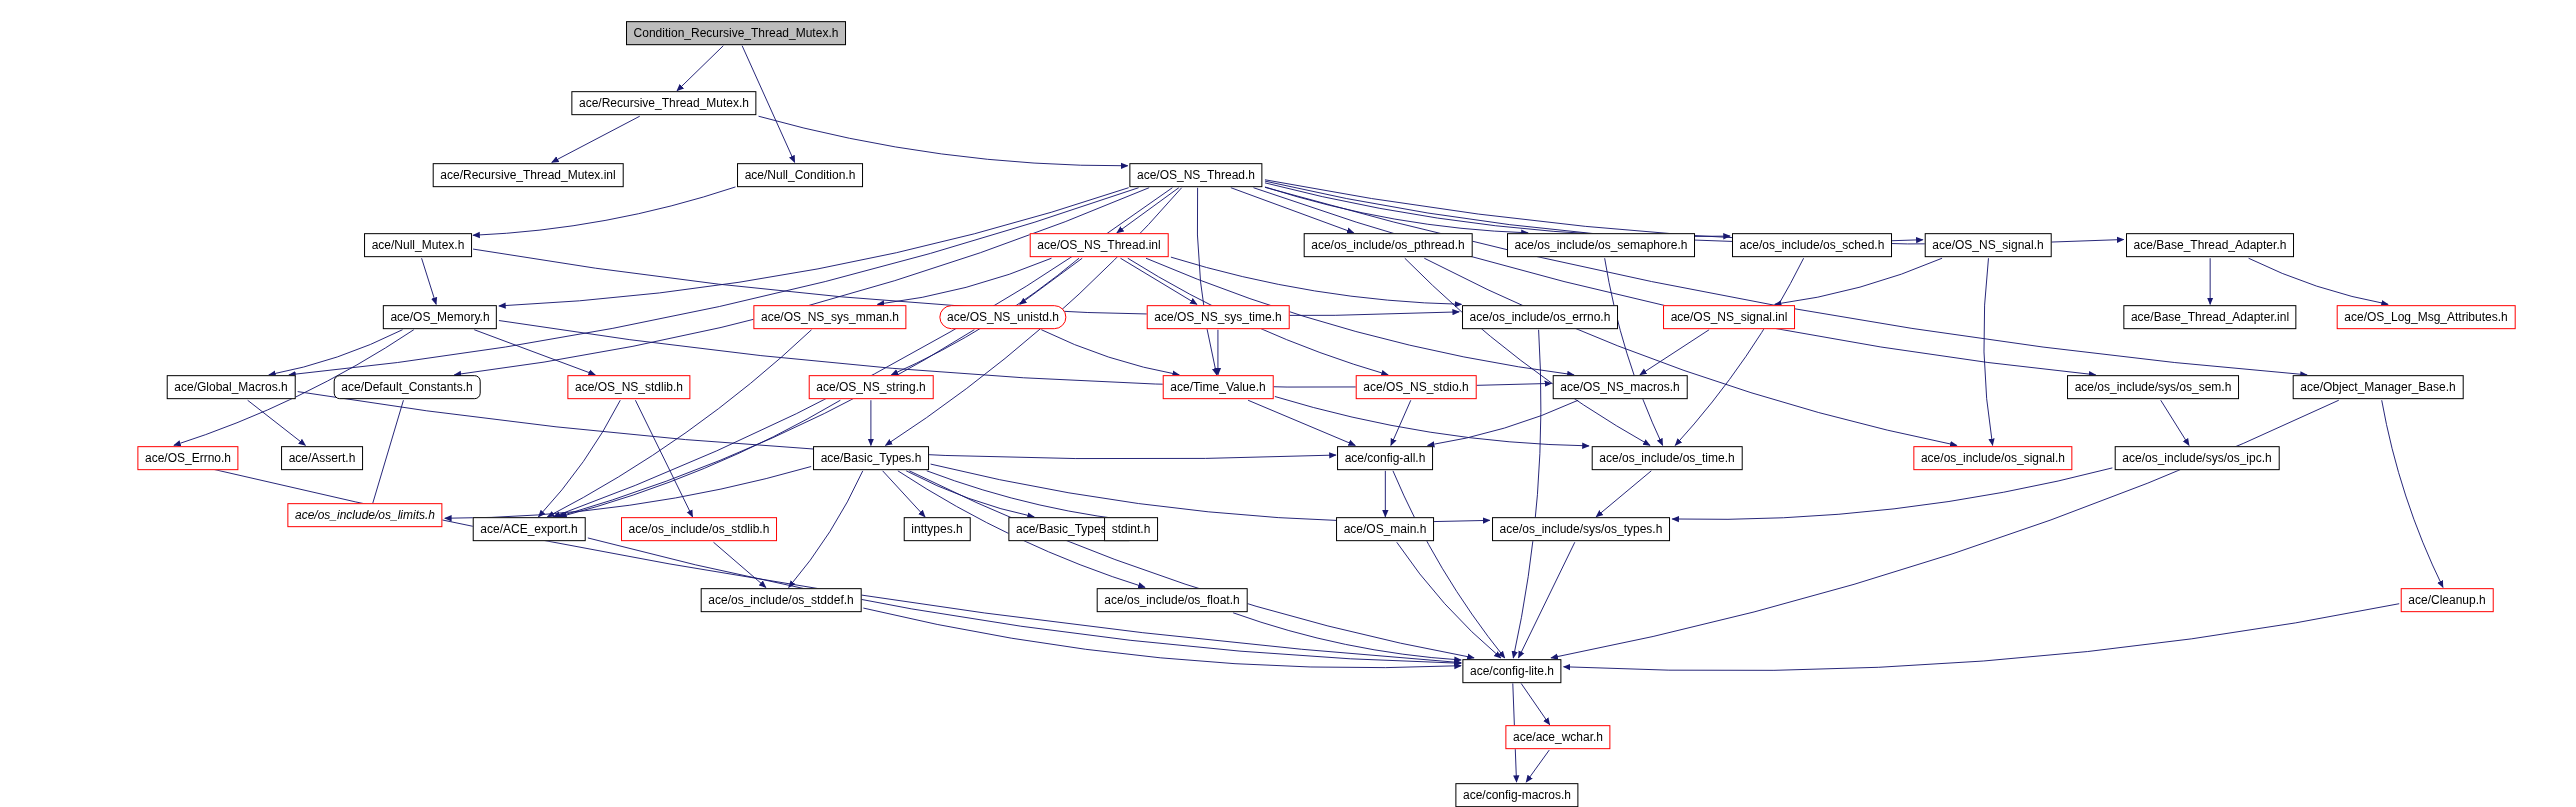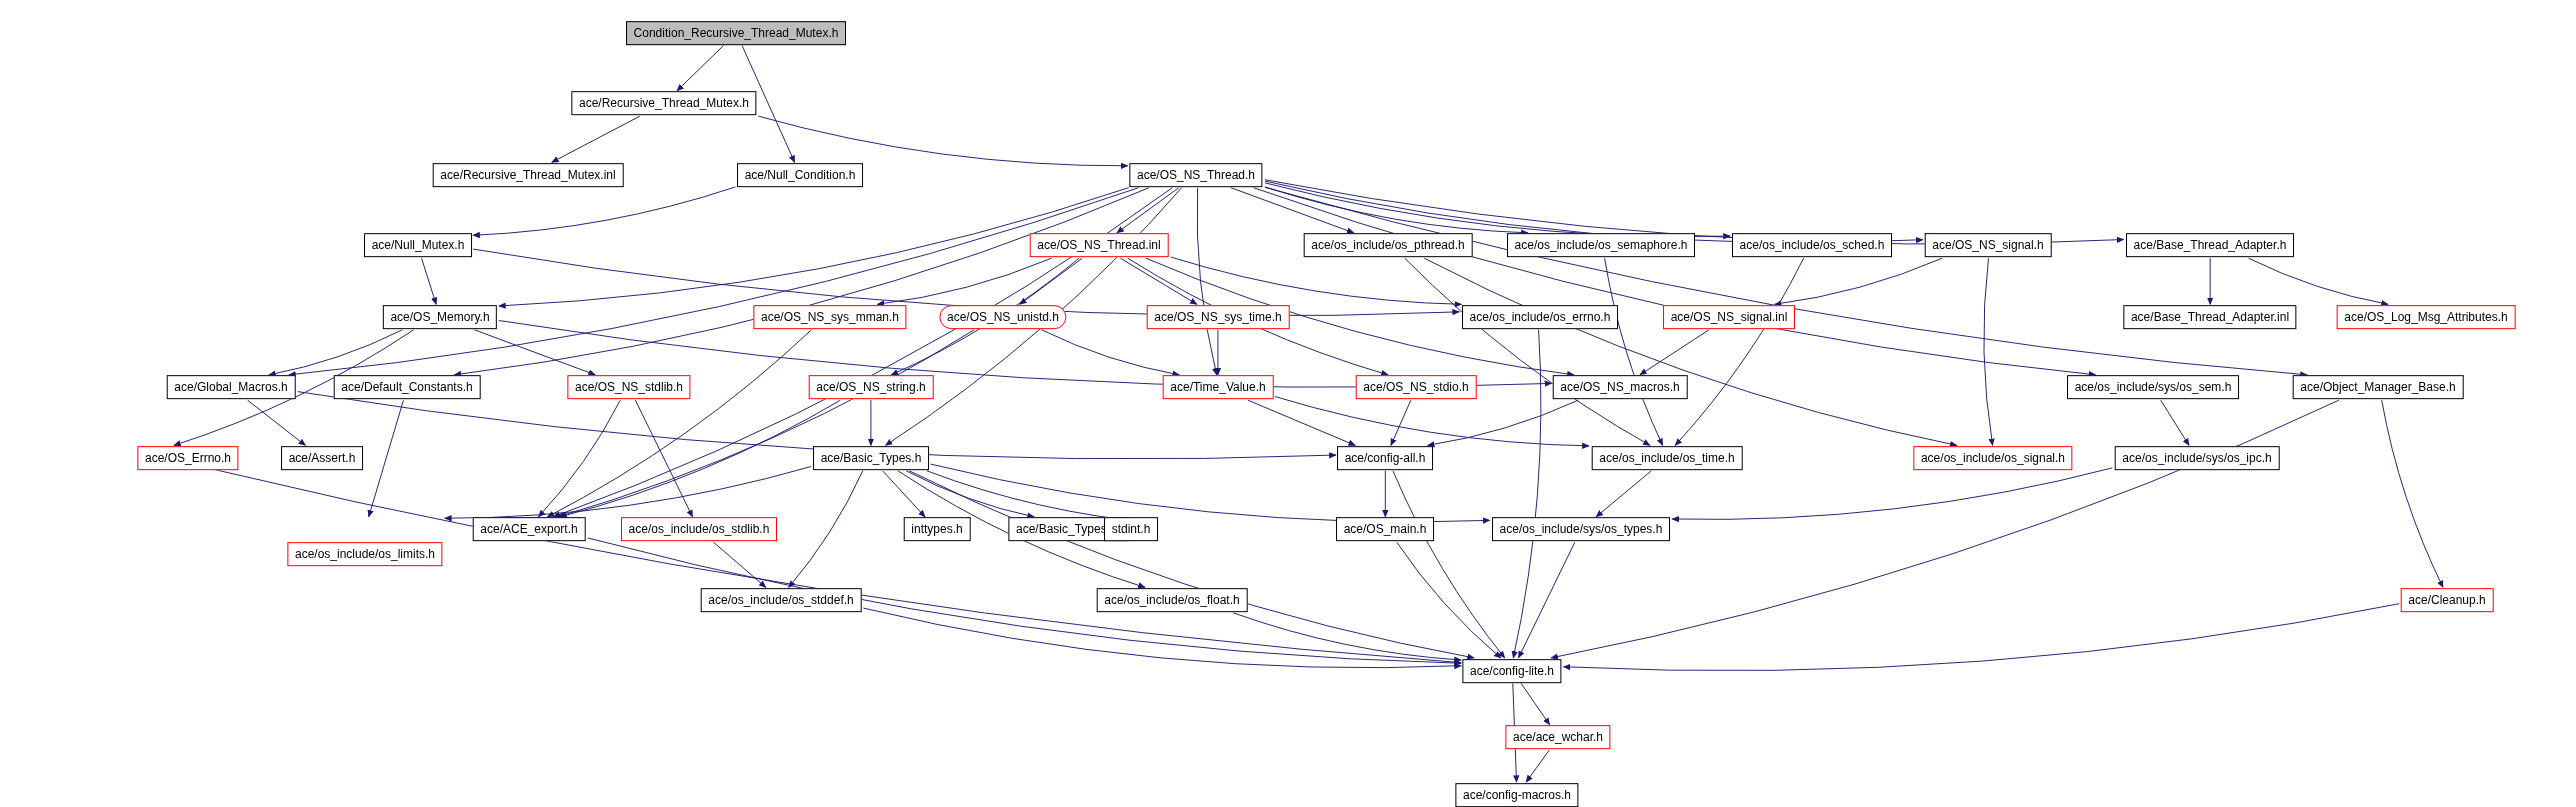--- a/index.html
+++ b/index.html
@@ -157,36 +157,36 @@
     <div class="node" style="left: 2210px; top: 245px;">ace/Base_Thread_Adapter.h</div>
     <div class="node" style="left: 440px; top: 317px;">ace/OS_Memory.h</div>
     <div class="node truncated" style="left: 830px; top: 317px;">ace/OS_NS_sys_mman.h</div>
     <div class="node truncated" style="left: 1003px; top: 317px; border-radius: 12px;">ace/OS_NS_unistd.h</div>
     <div class="node truncated" style="left: 1218px; top: 317px;">ace/OS_NS_sys_time.h</div>
     <div class="node" style="left: 1540px; top: 317px;">ace/os_include/os_errno.h</div>
     <div class="node truncated" style="left: 1729px; top: 317px;">ace/OS_NS_signal.inl</div>
     <div class="node" style="left: 2210px; top: 317px;">ace/Base_Thread_Adapter.inl</div>
     <div class="node truncated" style="left: 2426px; top: 317px;">ace/OS_Log_Msg_Attributes.h</div>
     <div class="node" style="left: 231px; top: 387px;">ace/Global_Macros.h</div>
-    <div class="node" style="left: 407px; top: 387px;">ace/Default_Constants.h</div>
+    <div class="node" style="left: 407px; top: 387px; border-radius: 6px;">ace/Default_Constants.h</div>
     <div class="node truncated" style="left: 629px; top: 387px;">ace/OS_NS_stdlib.h</div>
     <div class="node truncated" style="left: 871px; top: 387px;">ace/OS_NS_string.h</div>
     <div class="node truncated" style="left: 1218px; top: 387px;">ace/Time_Value.h</div>
     <div class="node truncated" style="left: 1416px; top: 387px;">ace/OS_NS_stdio.h</div>
     <div class="node" style="left: 1620px; top: 387px;">ace/OS_NS_macros.h</div>
     <div class="node" style="left: 2153px; top: 387px;">ace/os_include/sys/os_sem.h</div>
     <div class="node" style="left: 2378px; top: 387px;">ace/Object_Manager_Base.h</div>
     <div class="node truncated" style="left: 148px; top: 458px; margin-left: 40px;">ace/OS_Errno.h</div>
     <div class="node" style="left: 322px; top: 458px;">ace/Assert.h</div>
     <div class="node" style="left: 871px; top: 458px;">ace/Basic_Types.h</div>
     <div class="node" style="left: 1385px; top: 458px;">ace/config-all.h</div>
     <div class="node" style="left: 1667px; top: 458px;">ace/os_include/os_time.h</div>
     <div class="node truncated" style="left: 1993px; top: 458px;">ace/os_include/os_signal.h</div>
     <div class="node" style="left: 2197px; top: 458px;">ace/os_include/sys/os_ipc.h</div>
-    <div class="node truncated" style="left: 365px; top: 554px;">ace/os_include/os_limits.h</div>
+    <div class="node truncated" style="left: 365px; top: 515px; font-style: italic;">ace/os_include/os_limits.h</div>
     <div class="node" style="left: 529px; top: 529px;">ace/ACE_export.h</div>
     <div class="node truncated" style="left: 699px; top: 529px;">ace/os_include/os_stdlib.h</div>
     <div class="node" style="left: 937px; top: 529px;">inttypes.h</div>
     <div class="node" style="left: 1069px; top: 529px;">ace/Basic_Types.inl</div>
     <div class="node" style="left: 1131px; top: 529px; text-align: center;">stdint.h</div>
     <div class="node" style="left: 1385px; top: 529px;">ace/OS_main.h</div>
     <div class="node" style="left: 1581px; top: 529px;">ace/os_include/sys/os_types.h</div>
     <div class="node" style="left: 781px; top: 600px;">ace/os_include/os_stddef.h</div>
     <div class="node" style="left: 1172px; top: 600px;">ace/os_include/os_float.h</div>
     <div class="node truncated" style="left: 2447px; top: 600px;">ace/Cleanup.h</div>

